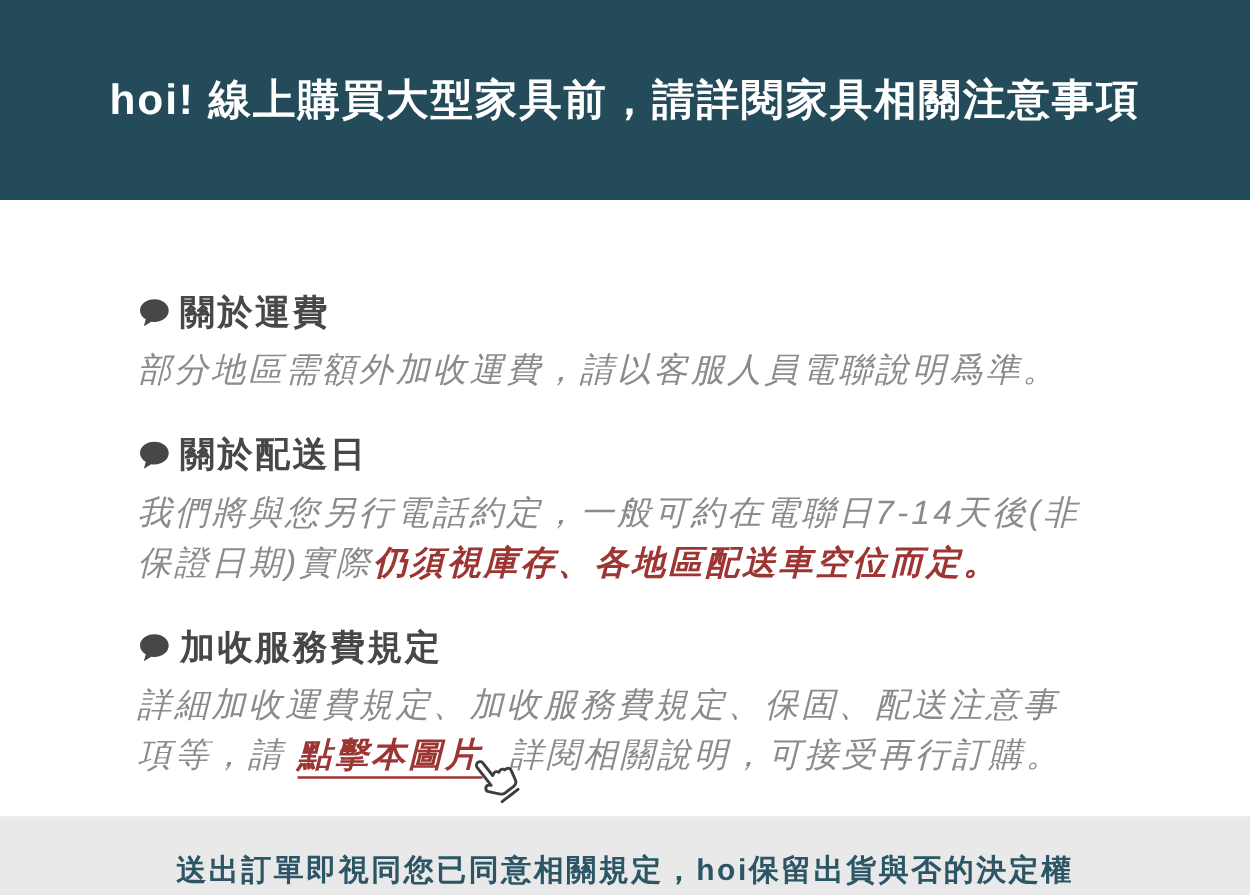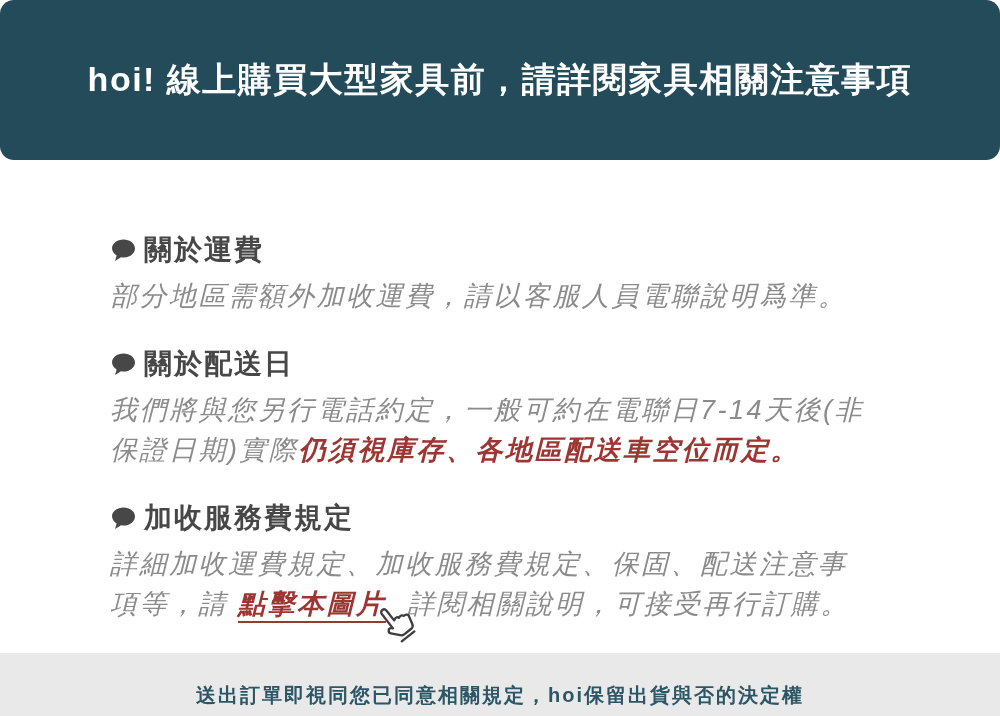--- a/index.html
+++ b/index.html
@@ -18,21 +18,21 @@
     background:#ffffff;
   }
   .frame{
     width:1000px;height:716px;
     display:flex;flex-direction:column;
     overflow:hidden;background:#ffffff;
   }
   .banner{
     height:160px;flex:0 0 160px;
     background:var(--c-header-bg);
-    display:flex;align-items:center;justify-content:center;border-radius:14px;
+    display:flex;align-items:center;justify-content:center;
   }
   .banner h1{
     color:var(--c-header-text);
     font-size:34px;font-weight:bold;
     letter-spacing:1.5px;white-space:nowrap;
   }
   .main{
     flex:1 1 auto;background:#ffffff;
     padding:45px 60px 0 110px;
     margin-top:26px;
@@ -73,21 +73,21 @@
     position:absolute;left:-14px;top:-2px;
     width:46px;height:46px;
   }
   .footer{
     height:85px;flex:0 0 85px;
     background:var(--c-footer-bg);
     display:flex;align-items:center;justify-content:center;
   }
   .footer p{
     color:var(--c-footer-text);
-    font-size:20px;font-weight:bold;
+    font-size:24px;font-weight:bold;
     letter-spacing:2px;white-space:nowrap;
   }
 </style>
 </head>
 <body>
 
 <div class="frame">
 
   <header class="banner">
     <h1>hoi! 線上購買大型家具前，請詳閱家具相關注意事項</h1>

